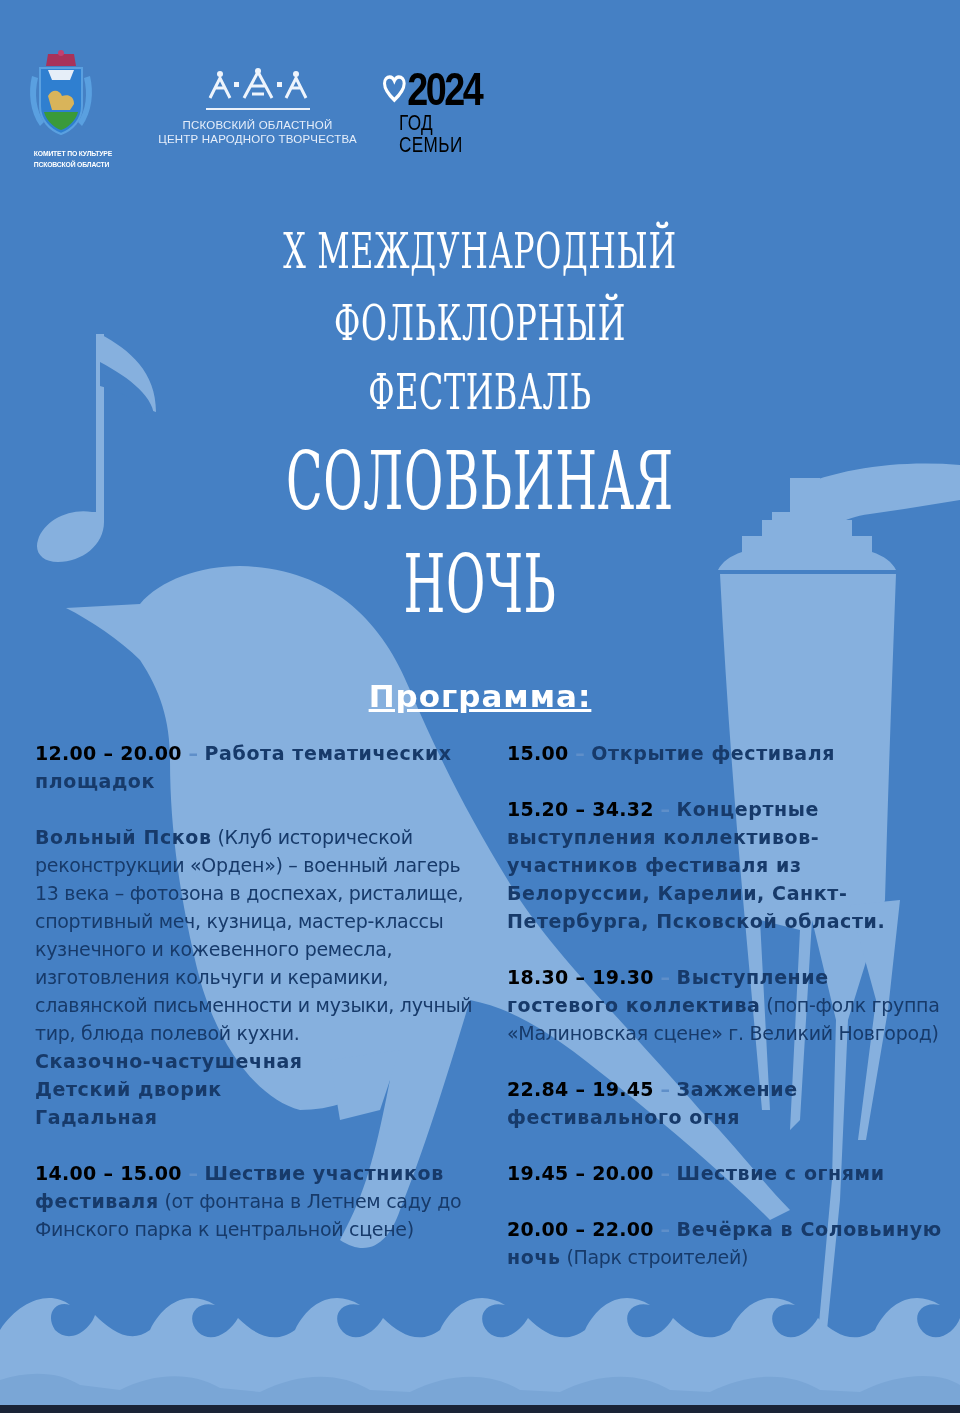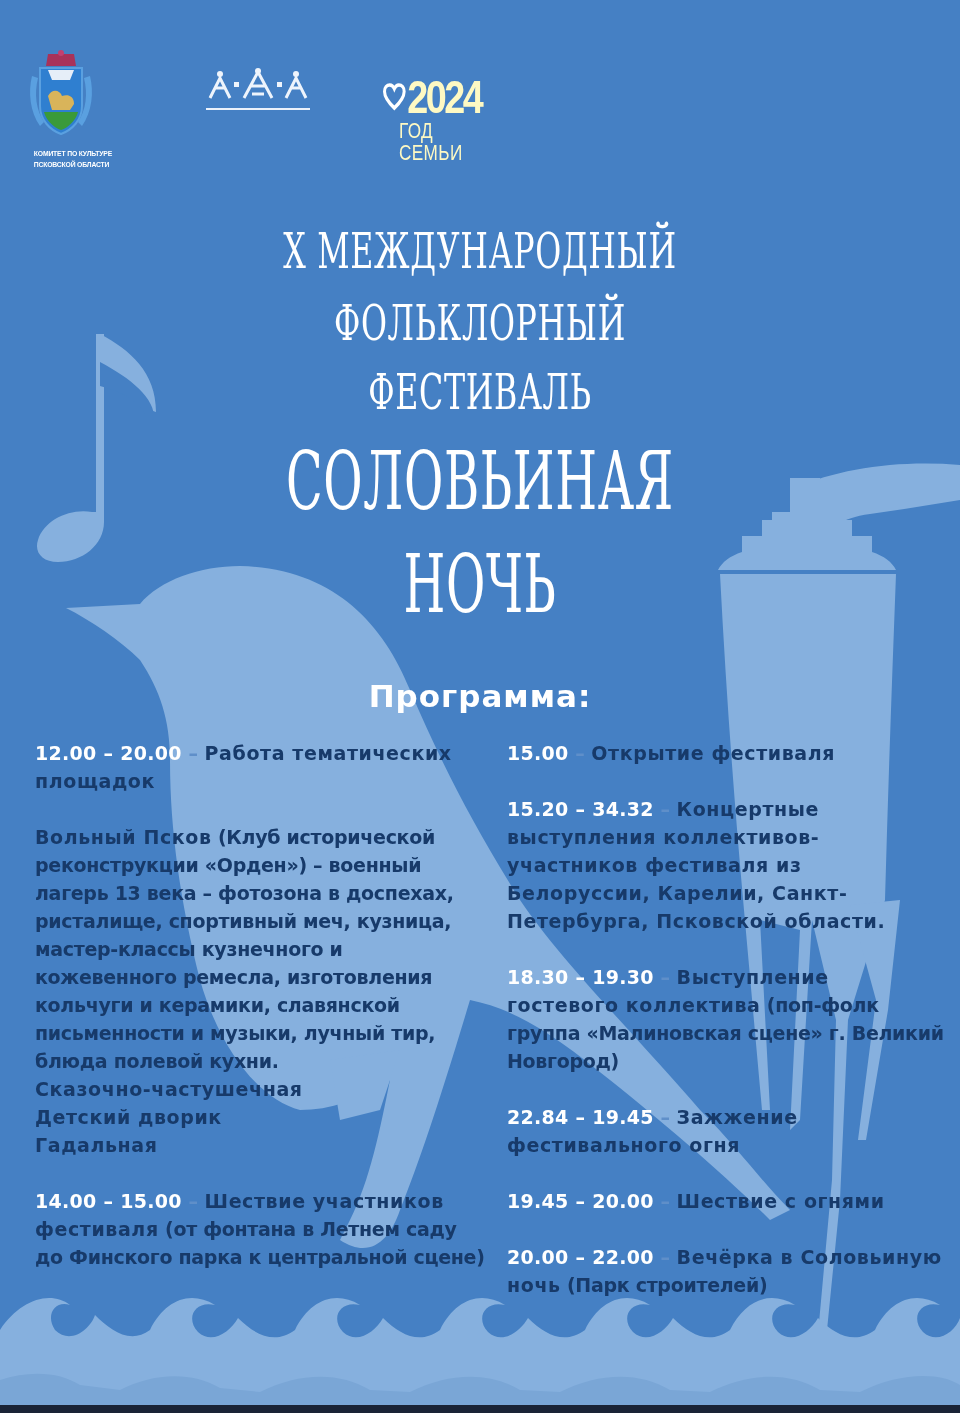--- a/index.html
+++ b/index.html
@@ -12,46 +12,46 @@
   .bottom-bar { position: absolute; left: 0; top: 1405px; width: 960px; height: 8px; background: #1a2336; }
   svg.bg { position: absolute; left: 0; top: 0; width: 960px; height: 1405px; }
 
   
   .logo-committee { position: absolute; left: 26px; top: 48px; width: 104px; text-align: left; }
   .logo-committee .caption { color: #fff; font-family: "Liberation Sans", sans-serif; font-size: 8px; font-weight: bold; line-height: 11px; letter-spacing: -0.2px; margin-top: 4px; transform: scaleX(0.85); }
   .logo-center { position: absolute; left: 150px; top: 68px; width: 215px; text-align: center; }
   .logo-center .ornament { display: block; margin: 0 auto; }
   .logo-center .line { width: 104px; height: 2px; background: #eaf1fb; margin: 4px auto 8px; }
   .logo-center .caption { color: #e6eefa; font-family: "Liberation Sans", sans-serif; font-size: 11.5px; line-height: 14px; letter-spacing: 0.2px; }
-  .logo-year { position: absolute; left: 383px; top: 66px; width: 120px; color: #fef9c3; text-align: left; margin-top: 8px; }
+  .logo-year { position: absolute; left: 383px; top: 66px; width: 120px; color: #000000; text-align: left; }
   .logo-year .big { display: flex; align-items: center; font-family: "Liberation Sans", sans-serif; font-weight: bold; font-size: 46px; line-height: 46px; letter-spacing: -3px; transform: scaleX(0.82); transform-origin: left; }
   .logo-year .big svg { margin-right: 2px; }
   .logo-year .sub { font-family: "Liberation Sans", sans-serif; font-size: 22px; line-height: 22px; margin-left: 16px; transform: scaleX(0.78); transform-origin: left; letter-spacing: 0.5px; }
   .date-block { position: absolute; right: 44px; top: 82px; text-align: right; color: #f2f6fc; font-family: "DejaVu Serif", serif; }
   .date-block .date { font-size: 37px; line-height: 40px; letter-spacing: 5px; transform: scaleX(0.8); transform-origin: right; white-space: nowrap; }
   .date-block .place { font-size: 20px; line-height: 26px; letter-spacing: 2px; font-weight: bold; transform: scaleX(0.78); transform-origin: right; white-space: nowrap; }
 
   
   .title { position: absolute; left: 0; width: 960px; text-align: center; color: #fff; font-family: "DejaVu Serif", serif; white-space: nowrap; }
   .t1 { top: 223px; font-size: 48px; line-height: 56px; letter-spacing: 1px; transform: scaleX(0.66); }
   .t2 { top: 295px; font-size: 48px; line-height: 56px; letter-spacing: 1px; transform: scaleX(0.66); }
   .t3 { top: 364px; font-size: 48px; line-height: 56px; letter-spacing: 1px; transform: scaleX(0.66); }
   .t4 { top: 437px; font-size: 80px; line-height: 90px; letter-spacing: 1px; transform: scaleX(0.6); }
   .t5 { top: 540px; font-size: 80px; line-height: 90px; letter-spacing: 1px; transform: scaleX(0.6); }
-  .program-heading { position: absolute; left: 0; width: 960px; top: 676px; text-align: center; color: #fff; font-family: "DejaVu Sans", sans-serif; font-weight: bold; font-size: 31px; line-height: 40px; letter-spacing: 1px; }
+  .program-heading { position: absolute; left: 0; width: 960px; top: 676px; text-align: center; color: #fff; font-family: "DejaVu Sans", sans-serif; font-weight: bold; font-size: 31px; line-height: 40px; letter-spacing: 1px; text-decoration: underline; }
 
   
   .col { position: absolute; color: #173a6a; font-family: "DejaVu Sans", sans-serif; font-size: 19px; line-height: 28px; }
   .col.left { left: 35px; top: 739px; width: 450px; }
   .col.right { left: 507px; top: 739px; width: 440px; }
   .entry { margin-bottom: 28px; }
-  .time { color: #ffffff; font-weight: bold; letter-spacing: 0.3px; }
+  .time { color: #000000; font-weight: bold; letter-spacing: 0.3px; }
   .dash { color: #5f8fc9; font-weight: bold; }
   .b { font-weight: bold; letter-spacing: 0.6px; }
-  .n { font-weight: bold; font-size: 19px; letter-spacing: -0.3px; }
+  .n { font-weight: normal; font-size: 19px; letter-spacing: -0.3px; }
   .line-block { display: block; }
 </style>
 </head>
 <body>
 
 <div class="poster">
 
   <svg class="bg" viewBox="0 0 960 1405">
 
     <g fill="#86b0de">
@@ -105,20 +105,24 @@
       </g>
       <g fill="#eef4fc">
         <circle cx="16" cy="6" r="3"></circle>
           <circle cx="54" cy="3" r="3"></circle>
           <circle cx="92" cy="6" r="3"></circle>
         <rect x="30" y="14" width="5" height="5"></rect>
           <rect x="73" y="14" width="5" height="5"></rect>
       </g>
     </svg>
     <div class="line"></div>
+    <div class="caption">
+      <div>ПСКОВСКИЙ ОБЛАСТНОЙ</div>
+      <div>ЦЕНТР НАРОДНОГО ТВОРЧЕСТВА</div>
+    </div>
   </div>
 
   <div class="logo-year">
     <div class="big">
       <svg width="30" height="30" viewBox="0 0 30 30">
         <path d="M15 27 C5 19 2 14 2 9 C2 5 5 2 9 2 C12 2 14 4 15 6 C16 4 18 2 21 2 C25 2 28 5 28 9 C28 14 25 19 15 27 Z" fill="none" stroke="#fff" stroke-width="4"></path>
       </svg>
       <span>2024</span>
     </div>
     <div class="sub">ГОД СЕМЬИ</div>

